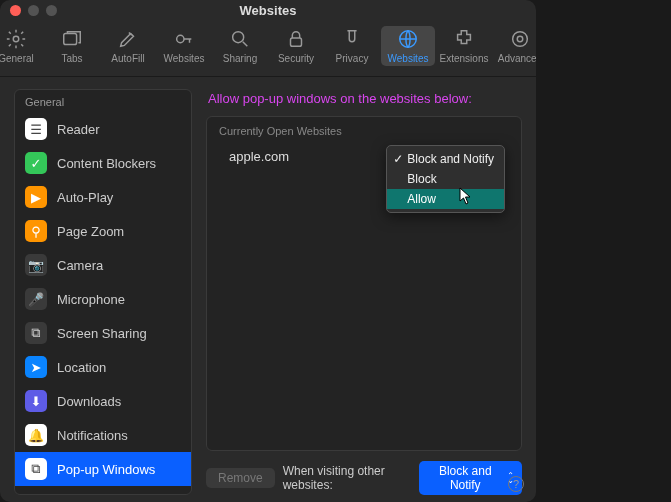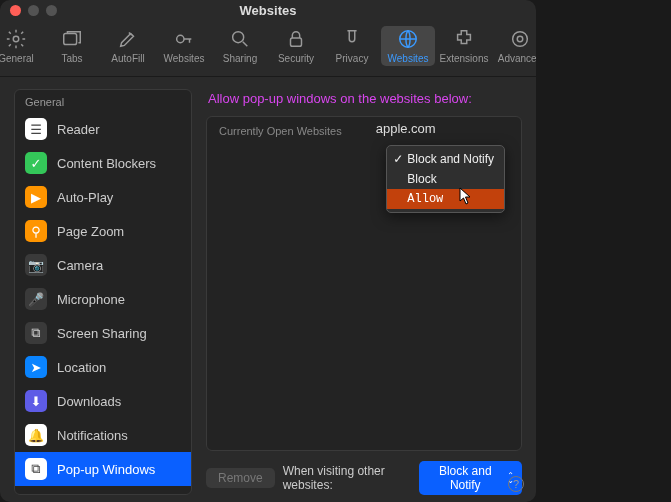--- a/index.html
+++ b/index.html
@@ -21,34 +21,34 @@
 .tool-item.active .tool-label { color: #3b9aff; }
 .content { display: flex; padding: 12px 14px; gap: 14px; height: calc(100% - 72px); }
 .sidebar { width: 178px; background: #232323; border: 1px solid #3a3a3a; border-radius: 6px; overflow: hidden; display: flex; flex-direction: column; }
 .sidebar-hdr { font-size: 11px; color: #999; padding: 6px 10px 4px; }
 .sidebar-items { flex: 1; overflow: auto; }
 .side-item { display: flex; align-items: center; gap: 10px; padding: 6px 10px; cursor: pointer; }
 .side-item.selected { background: #0a60ff; color: #fff; }
 .side-icon { width: 22px; height: 22px; border-radius: 5px; display: flex; align-items: center; justify-content: center; font-size: 13px; flex-shrink: 0; }
 .main { flex: 1; display: flex; flex-direction: column; }
 .main-title { font-size: 13px; color: #d946ef; margin: 2px 0 10px 2px; }
-.site-box { flex: 1; background: #232323; border: 1px solid #3a3a3a; border-radius: 6px; display: flex; flex-direction: row; position: relative; }
+.site-box { flex: 1; background: #232323; border: 1px solid #3a3a3a; border-radius: 6px; display: flex; flex-direction: column; position: relative; }
 .site-hdr { font-size: 11px; color: #888; padding: 8px 12px; }
 .site-row { display: flex; align-items: center; gap: 10px; padding: 4px 12px; color: #ddd; }
 .site-row .favicon { color: #888; font-size: 12px; }
 .footer { display: flex; align-items: center; gap: 4px; margin-top: 10px; }
 .btn-remove { background: #3a3a3a; color: #777; border: none; padding: 3px 12px; border-radius: 5px; font-size: 12px; }
 .spacer { flex: 1; }
 .footer-label { font-size: 12px; color: #ccc; }
 .dropdown-btn { background: #0a60ff; color: #fff; border: none; padding: 3px 8px 3px 10px; border-radius: 5px; font-size: 12px; display: flex; align-items: center; gap: 6px; }
 .chev { display: inline-flex; flex-direction: column; line-height: 5px; font-size: 8px; }
 .popup { position: absolute; top: 28px; right: 16px; background: #2f2f2f; border: 1px solid #555; border-radius: 5px; box-shadow: 0 4px 14px rgba(0,0,0,0.5); min-width: 118px; padding: 3px 0; }
 .popup-item { padding: 3px 10px 3px 20px; font-size: 12px; color: #eee; position: relative; cursor: pointer; }
 .popup-item.checked::before { content: "✓"; position: absolute; left: 6px; }
-.popup-item.hover { background: #c2410c; color: #fff; font-family: Liberation Mono, monospace; }
+.popup-item.hover { background: #0f766e; color: #fff; }
 .cursor { position: absolute; top: 70px; right: 48px; font-size: 14px; color: #fff; pointer-events: none; }
 .help { position: absolute; right: 12px; bottom: 10px; width: 16px; height: 16px; border: 1px solid #777; border-radius: 50%; color: #999; font-size: 11px; display: flex; align-items: center; justify-content: center; }
 svg { width: 100%; height: 100%; }
 </style>
 </head>
 <body>
 
 <div class="window">
   <div class="titlebar">
     <div class="traffic">

